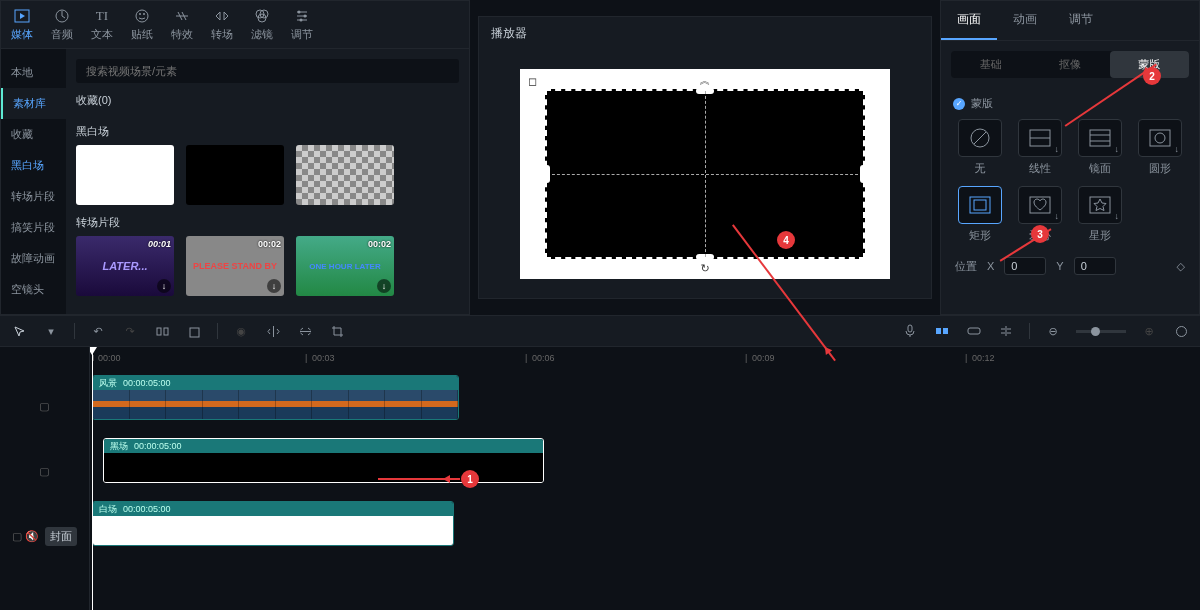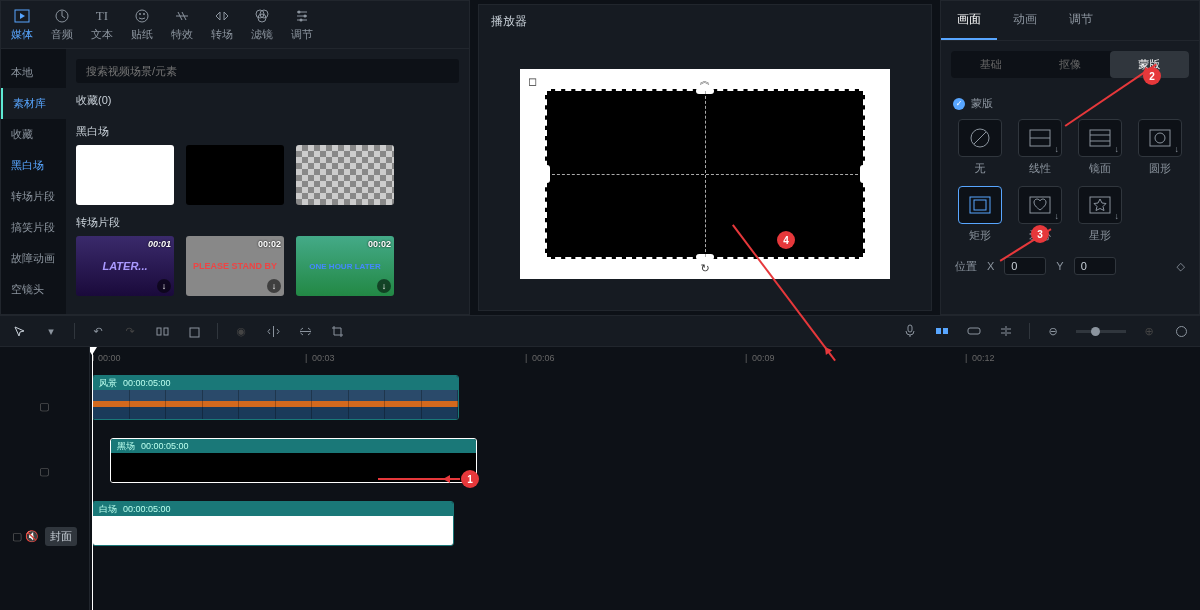--- a/index.html
+++ b/index.html
@@ -20,21 +20,21 @@
 .sec-title{margin:10px 0 6px;font-size:11px;color:#c9d1d9}
 .thumbs{display:flex;gap:12px}
 .thumb{width:98px;height:60px;background:#000;border-radius:3px;position:relative;cursor:pointer}
 .thumb.white{background:#fff}
 .thumb.trans{background:repeating-conic-gradient(#888 0 25%,#ccc 0 50%) 0 0/12px 12px}
 .thumb .badge{position:absolute;top:3px;right:3px;font-size:9px;color:#fff;text-shadow:0 0 2px #000}
 .thumb .dl{position:absolute;bottom:3px;right:3px;width:14px;height:14px;background:#0008;border-radius:50%;display:flex;align-items:center;justify-content:center;color:#fff;font-size:9px}
 .later{background:linear-gradient(#3a2a6b,#1a0a3b);display:flex;align-items:center;justify-content:center;color:#a9f;font-weight:bold;font-size:11px;font-style:italic}
 .standby{background:#888;display:flex;align-items:center;justify-content:center;color:#e44;font-weight:bold;font-size:9px;text-align:center}
 .hourlater{background:linear-gradient(#4a8,#284);display:flex;align-items:center;justify-content:center;color:#48f;font-weight:bold;font-size:8px;text-align:center}
-.player{flex:1;background:#161b22;margin:4px 8px;border:1px solid #21262d;display:flex;flex-direction:column}
+.player{flex:1;background:#161b22;margin:16px 8px;border:1px solid #21262d;display:flex;flex-direction:column}
 .player-h{padding:8px 12px;font-size:12px;color:#c9d1d9}
 .preview{flex:1;padding:12px 20px;display:flex;align-items:center;justify-content:center}
 .canvas{width:370px;height:210px;background:#fff;position:relative;display:flex;align-items:center;justify-content:center}
 .video-box{width:320px;height:170px;background:#000;border:2px dashed #fff;position:relative}
 .video-box::before{content:"";position:absolute;left:0;right:0;top:50%;border-top:1px dashed #aaa}
 .video-box::after{content:"";position:absolute;top:0;bottom:0;left:50%;border-left:1px dashed #aaa}
 .handle{position:absolute;width:18px;height:6px;background:#fff;border-radius:3px}
 .handle.t{top:-3px;left:50%;transform:translateX(-50%)}
 .handle.b{bottom:-3px;left:50%;transform:translateX(-50%)}
 .handle.l{left:-3px;top:50%;transform:translateY(-50%);width:6px;height:18px}
@@ -428,21 +428,21 @@
               <div class="frame"></div>
               <div class="frame"></div>
               <div class="frame"></div>
               <div class="frame"></div>
               <div class="frame"></div>
               <div class="frame"></div>
               <div class="frame"></div>
               <div class="frame"></div>
             </div>
       </div>
-      <div class="clip black sel" style="width:367px;margin-left:20px">
+      <div class="clip black sel" style="width:441px;margin-left:13px">
         <div class="clip-h">
               <span>黑场</span>
               <span>00:00:05:00</span>
             </div>
         <div class="clip-body"></div>
       </div>
       <div class="clip white" style="width:362px;margin-left:2px">
         <div class="clip-h">
               <span>白场</span>
               <span>00:00:05:00</span>

